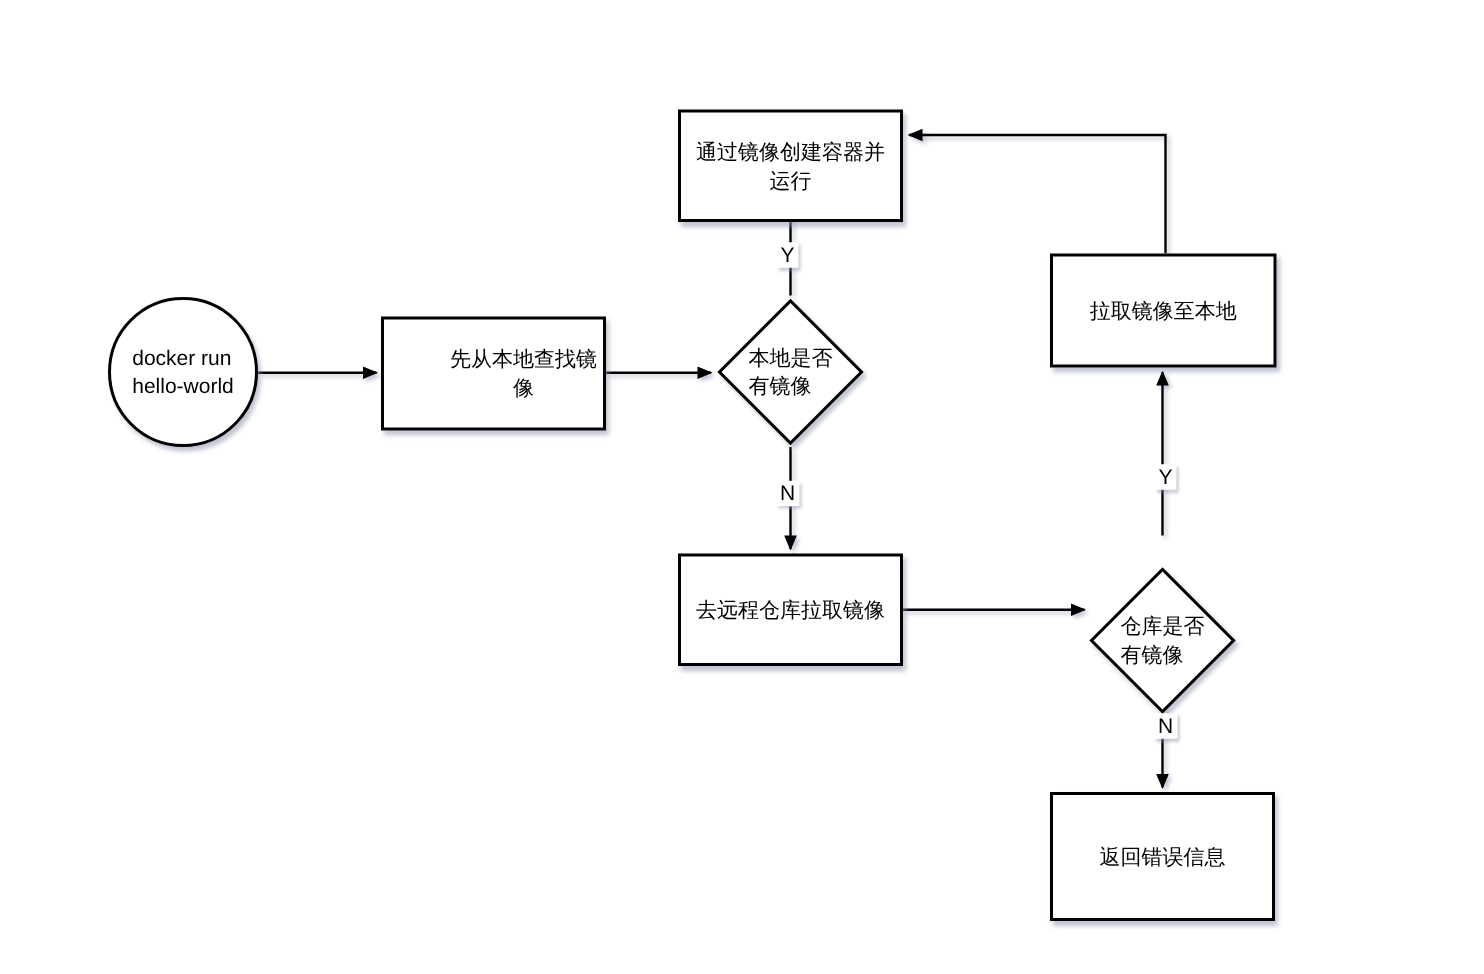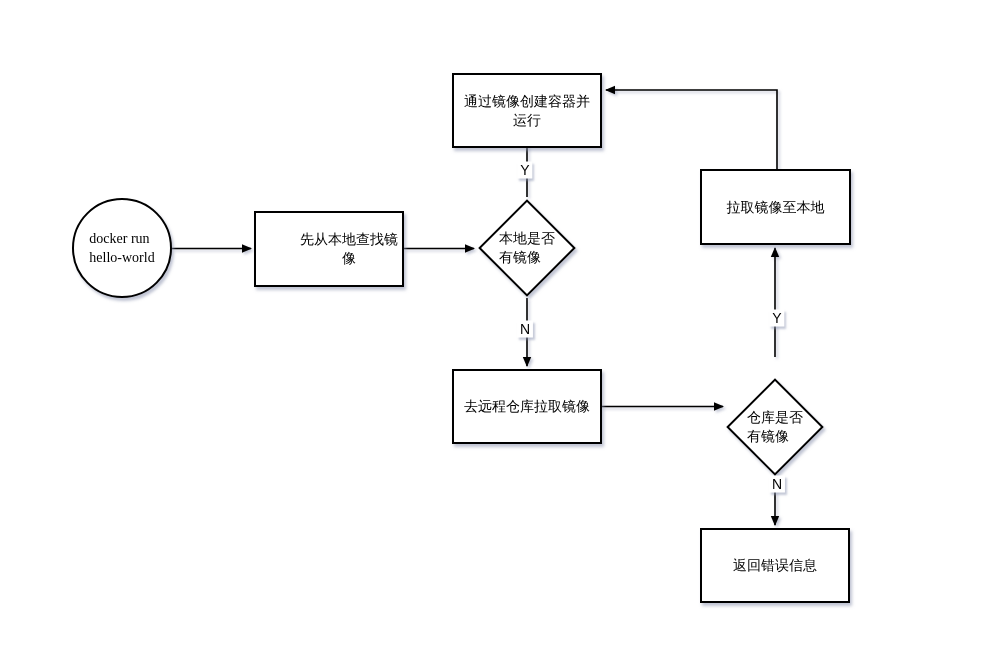--- a/index.html
+++ b/index.html
@@ -27,21 +27,20 @@
     justify-content: center;
     text-align: center;
     font-size: 14px;
     line-height: 19px;
     white-space: pre-line;
     box-shadow: 2px 3px 3px rgba(140,148,175,0.55);
     z-index: 2;
   }
   .node.circle {
     border-radius: 50%;
-    font-family: Liberation Serif, serif;
   }
   .node.circle .lbl { text-align: left; }
   .diamond {
     position: absolute;
     z-index: 2;
   }
   .diamond .shape {
     position: absolute;
     left: 50%; top: 50%;
     width: 69px; height: 69px;
@@ -122,21 +121,21 @@
   <div class="diamond" style="left:725px; top:378px; width:100px; height:98px;">
     <div class="shape"></div>
     <span class="lbl">仓库是否
 有镜像</span>
   </div>
 
   <div class="node" style="left:700px; top:169px; width:151px; height:76px;text-align:center;">
     <span class="lbl">拉取镜像至本地</span>
   </div>
 
-  <div class="node" style="left:700px; top:528px; width:150px; height:75px;">
+  <div class="node" style="left:700px; top:528px; width:150px; height:86px;">
     <span class="lbl">返回错误信息</span>
   </div>
 
   <div class="edge-label" style="left:525px; top:170px;">Y</div>
   <div class="edge-label" style="left:525px; top:329px;">N</div>
   <div class="edge-label" style="left:777px; top:318px;">Y</div>
   <div class="edge-label" style="left:777px; top:484px;">N</div>
 
 </div>
 

